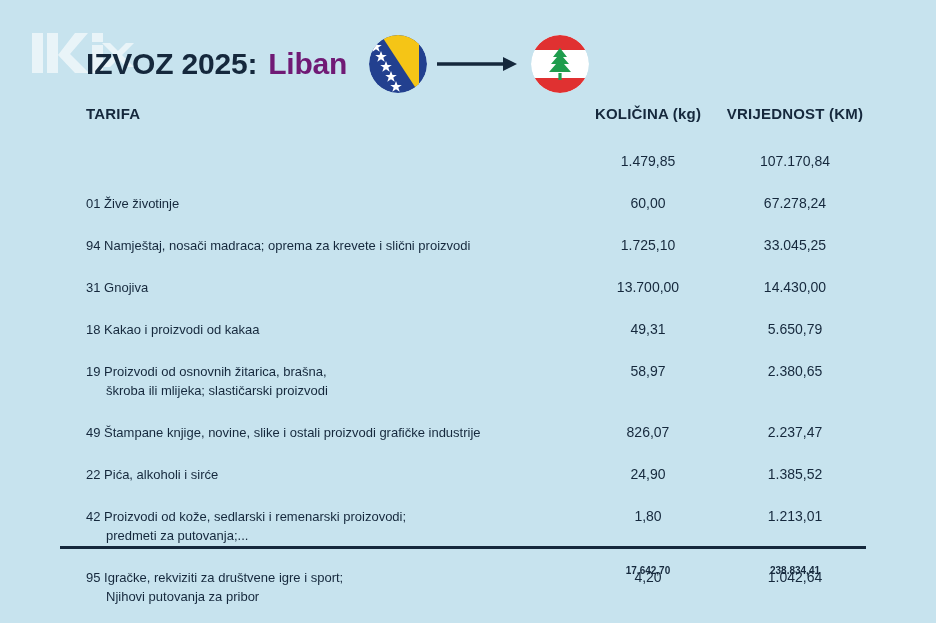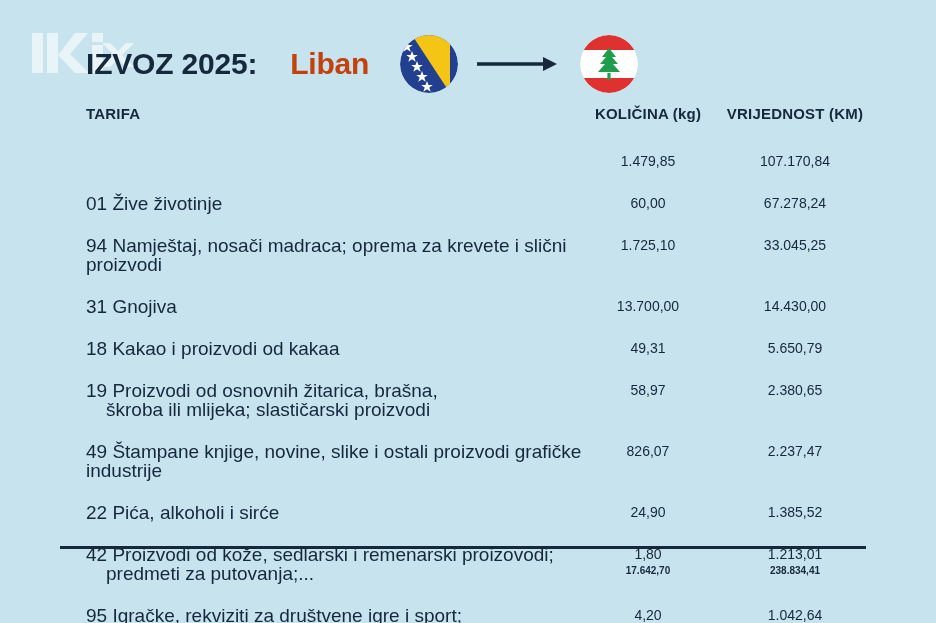--- a/index.html
+++ b/index.html
@@ -29,36 +29,35 @@
   }
 
   
   #header {
     position: absolute;
     left: 86px;
     top: 38px;
     height: 52px;
     display: flex;
     align-items: center;
-    gap: 9px;
   }
   #title-main {
     font-size: 30px;
     font-weight: 700;
     letter-spacing: -0.2px;
     color: #15283c;
     white-space: nowrap;
   }
   #title-country {
     font-size: 30px;
     font-weight: 700;
     letter-spacing: -0.2px;
-    color: #c2410c;
+    color: #701a75;
     white-space: nowrap;
-    margin-left: 24px;
+    margin-left: 11px;
   }
   .flag {
     width: 58px;
     height: 58px;
     border-radius: 50%;
     overflow: hidden;
     flex: 0 0 auto;
   }
   #flag-origin { margin-left: 22px; }
   #flag-destination { margin-left: 12px; }
@@ -77,21 +76,21 @@
     width: 816px;
   }
   .row {
     display: flex;
     align-items: flex-start;
     width: 100%;
   }
   .c-tarifa {
     flex: 1 1 auto;
     padding-left: 26px;
-    font-size: 19px;
+    font-size: 13px;
     line-height: 19px;
     color: #15283c;
   }
   .c-tarifa .cont { display: block; padding-left: 20px; }
   .c-kolicina, .c-vrijednost {
     flex: 0 0 auto;
     text-align: center;
     font-size: 14px;
     line-height: 19px;
     color: #15283c;

